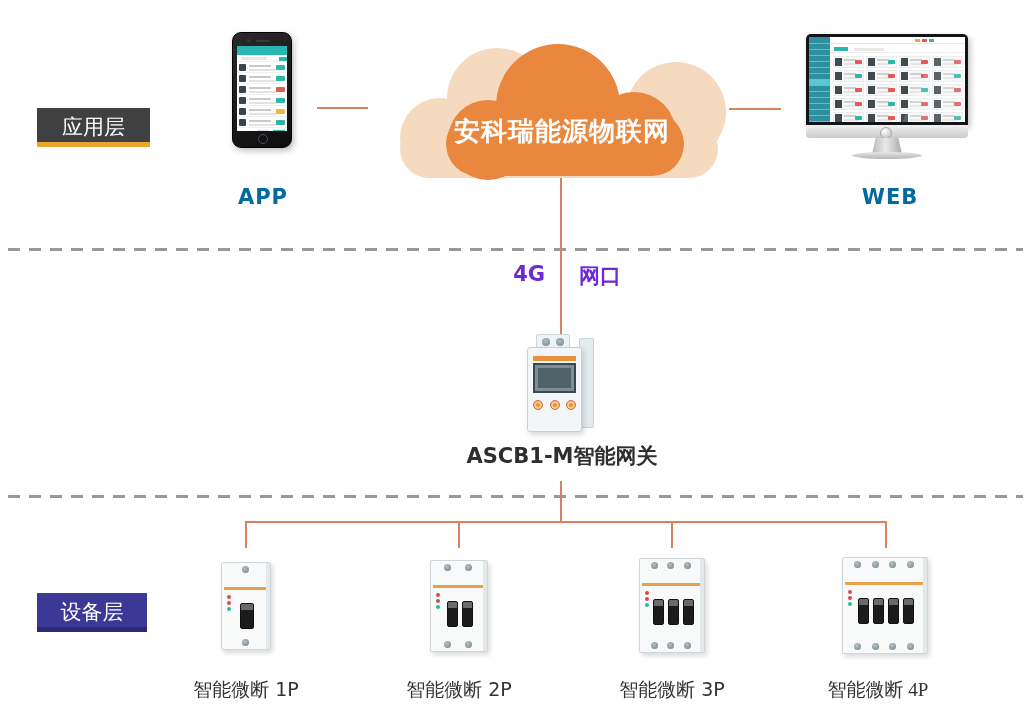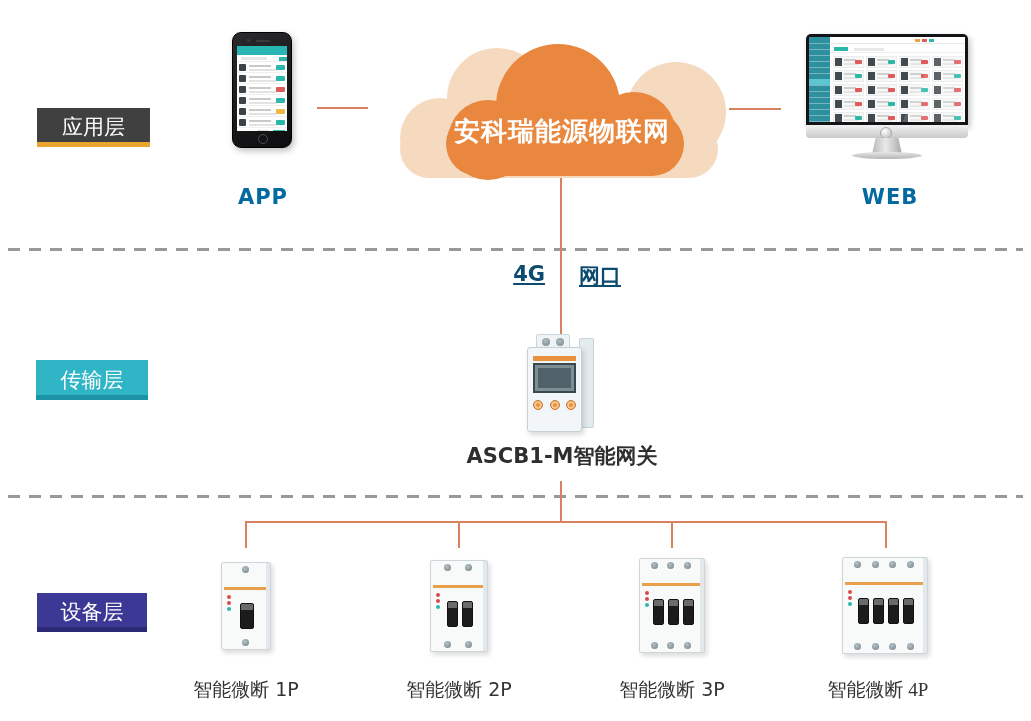--- a/index.html
+++ b/index.html
@@ -88,21 +88,21 @@
     background:linear-gradient(#f2f2f2,#c9c9cb); border-radius:0 0 4px 4px; }
   .mon-chin::after { content:""; position:absolute; left:74px; top:2px; width:10px; height:10px;
     border-radius:50%; background:radial-gradient(circle at 35% 30%,#fdfdfd,#b9b9bb); border:1px solid #a8a8aa; }
   .mon-neck { position:absolute; left:66px; top:104px; width:30px; height:16px;
     background:linear-gradient(90deg,#b9b9bb,#e9e9ea 45%,#ababad); clip-path:polygon(12% 0,88% 0,100% 100%,0 100%); }
   .mon-base { position:absolute; left:46px; top:118px; width:70px; height:7px; border-radius:50%;
     background:linear-gradient(#e7e7e8,#b5b5b7); }
 
   
   .node-label { position:absolute; color:#0369a1; font-size:21px; font-weight:600; letter-spacing:1px; text-align:center; }
-  .port-label { position:absolute; color:#0c4a6e; font-size:21px; font-weight:bold;text-decoration:underline; }
+  .port-label { position:absolute; color:#6d28d9; font-size:21px; font-weight:bold; }
   .gw-label { position:absolute; left:462px; top:442px; width:200px; text-align:center; color:#2e2e2e; font-size:21px; font-weight:600; }
   .dev-label { position:absolute; top:677px; width:140px; text-align:center; color:#333; font-size:19px; }
 
   
   .gw { position:absolute; left:522px; top:330px; width:80px; height:104px; }
   .gw-rail { position:absolute; left:57px; top:8px; width:15px; height:90px; background:#e4ebee; border:1px solid #c8d2d7; border-radius:2px; }
   .gw-tab { position:absolute; left:14px; top:4px; width:34px; height:15px; background:#eef3f5; border:1px solid #ccd6da; border-radius:2px; }
   .gw-tab s { position:absolute; top:3px; width:8px; height:8px; border-radius:50%;
     background:radial-gradient(circle at 40% 35%,#aebcc2,#77878f); }
   .gw-tab s:first-child { left:5px; } .gw-tab s:last-child { right:5px; }
@@ -129,21 +129,20 @@
   .bk-toggles { position:absolute; left:12px; right:10px; top:40px; display:flex; justify-content:center; gap:4px; }
   .bk-toggles b { display:block; width:11px; height:26px; border-radius:2px;
     background:linear-gradient(180deg,#6b6b6b 0 25%,#1c1c1c 25%); border:1px solid #111; }
 </style>
 </head>
 <body>
 
 <div class="stage">
 
   <div class="layer-badge layer-app">应用层</div>
-  <div class="layer-badge layer-trans">传输层</div>
   <div class="layer-badge layer-dev">设备层</div>
 
   <div class="dashed dash1"></div>
   <div class="dashed dash2"></div>
 
   <div class="phone">
     <span class="phone-cam"></span>
     <span class="phone-speaker"></span>
     <div class="phone-screen">
       <div class="phone-header"></div>

